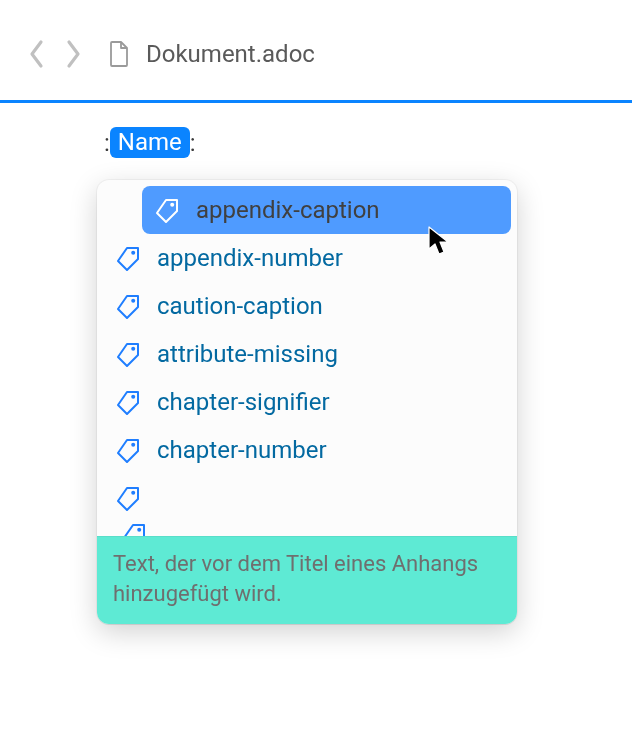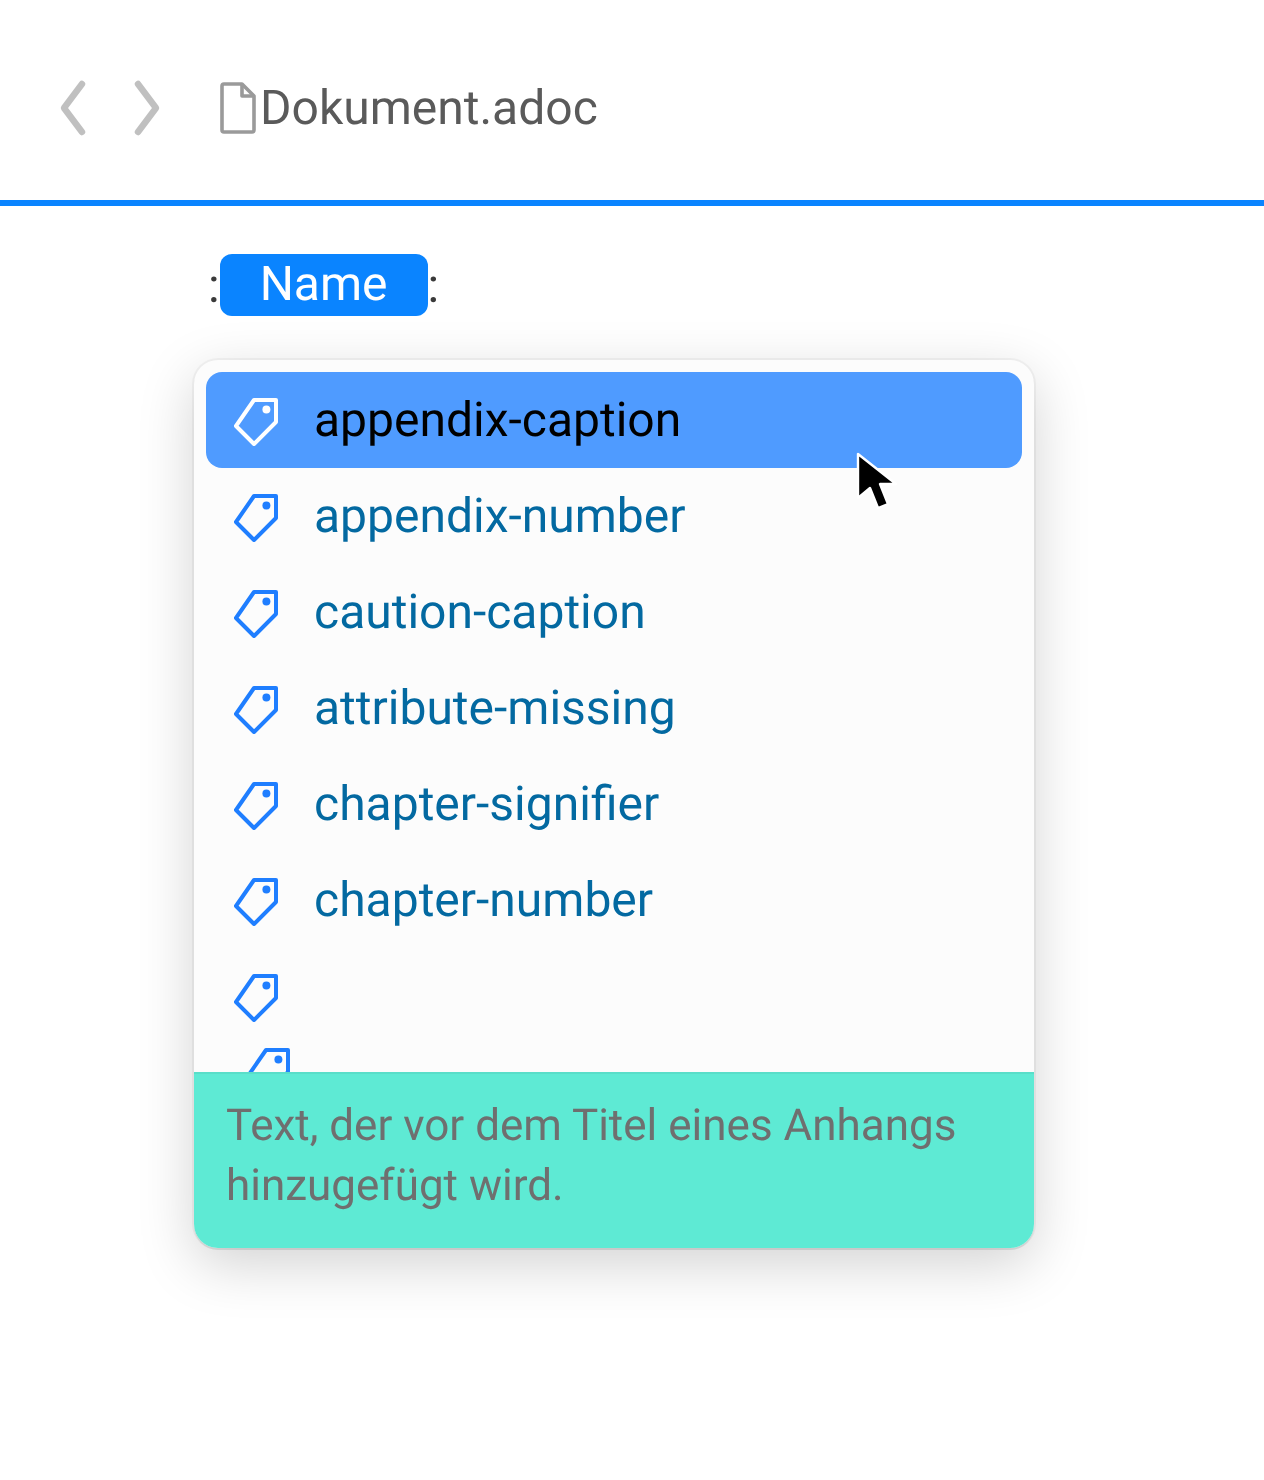--- a/index.html
+++ b/index.html
@@ -27,21 +27,21 @@
     display: flex;
     align-items: center;
     justify-content: center;
     color: #b8b8b8;
   }
   .nav-btn svg { display:block; }
 
   .file-tab {
     display: flex;
     align-items: center;
-    gap: 0;
+    gap: 16px;
     margin-left: 14px;
     color: #6e6e6e;
     font-size: 24px;
   }
   .file-tab .doc-icon { color: #8a8a8a; display:flex; }
   .file-tab .fname { color: #5a5a5a; font-weight: 400; }
 
   .blue-rule {
     height: 3px;
     background: #0a84ff;
@@ -53,21 +53,21 @@
     position: relative;
     padding: 24px 0 0 104px;
     font-size: 24px;
     color: #3a3a3a;
   }
   .edit-line { display:flex; align-items:center; }
   .plain { color:#3a3a3a; }
   .sel-token {
     background:#0a84ff;
     color:#ffffff;
-    padding: 0 20px;
+    padding: 0 8px;
     border-radius: 6px;
     line-height: 1.3;
   }
 
   
   .popup {
     position: absolute;
     left: 97px;
     top: 180px;
     width: 420px;
@@ -91,21 +91,22 @@
     align-items: center;
     gap: 16px;
     height: 48px;
     padding: 0 12px;
     border-radius: 8px;
     font-size: 24px;
     color: #0369a1;
   }
   .sugg-item.selected {
     background: #4f9bff;
-    color: #000000;
+    color: #404040;
+    margin-left: 39px;
   }
 
   .tag-icon { flex: 0 0 26px; height: 26px; display:flex; align-items:center; justify-content:center; }
   .tag-icon svg { display:block; }
 
   .sugg-label {}
 
   .partial {
     height: 14px;
     margin: 0 6px 0 6px;

